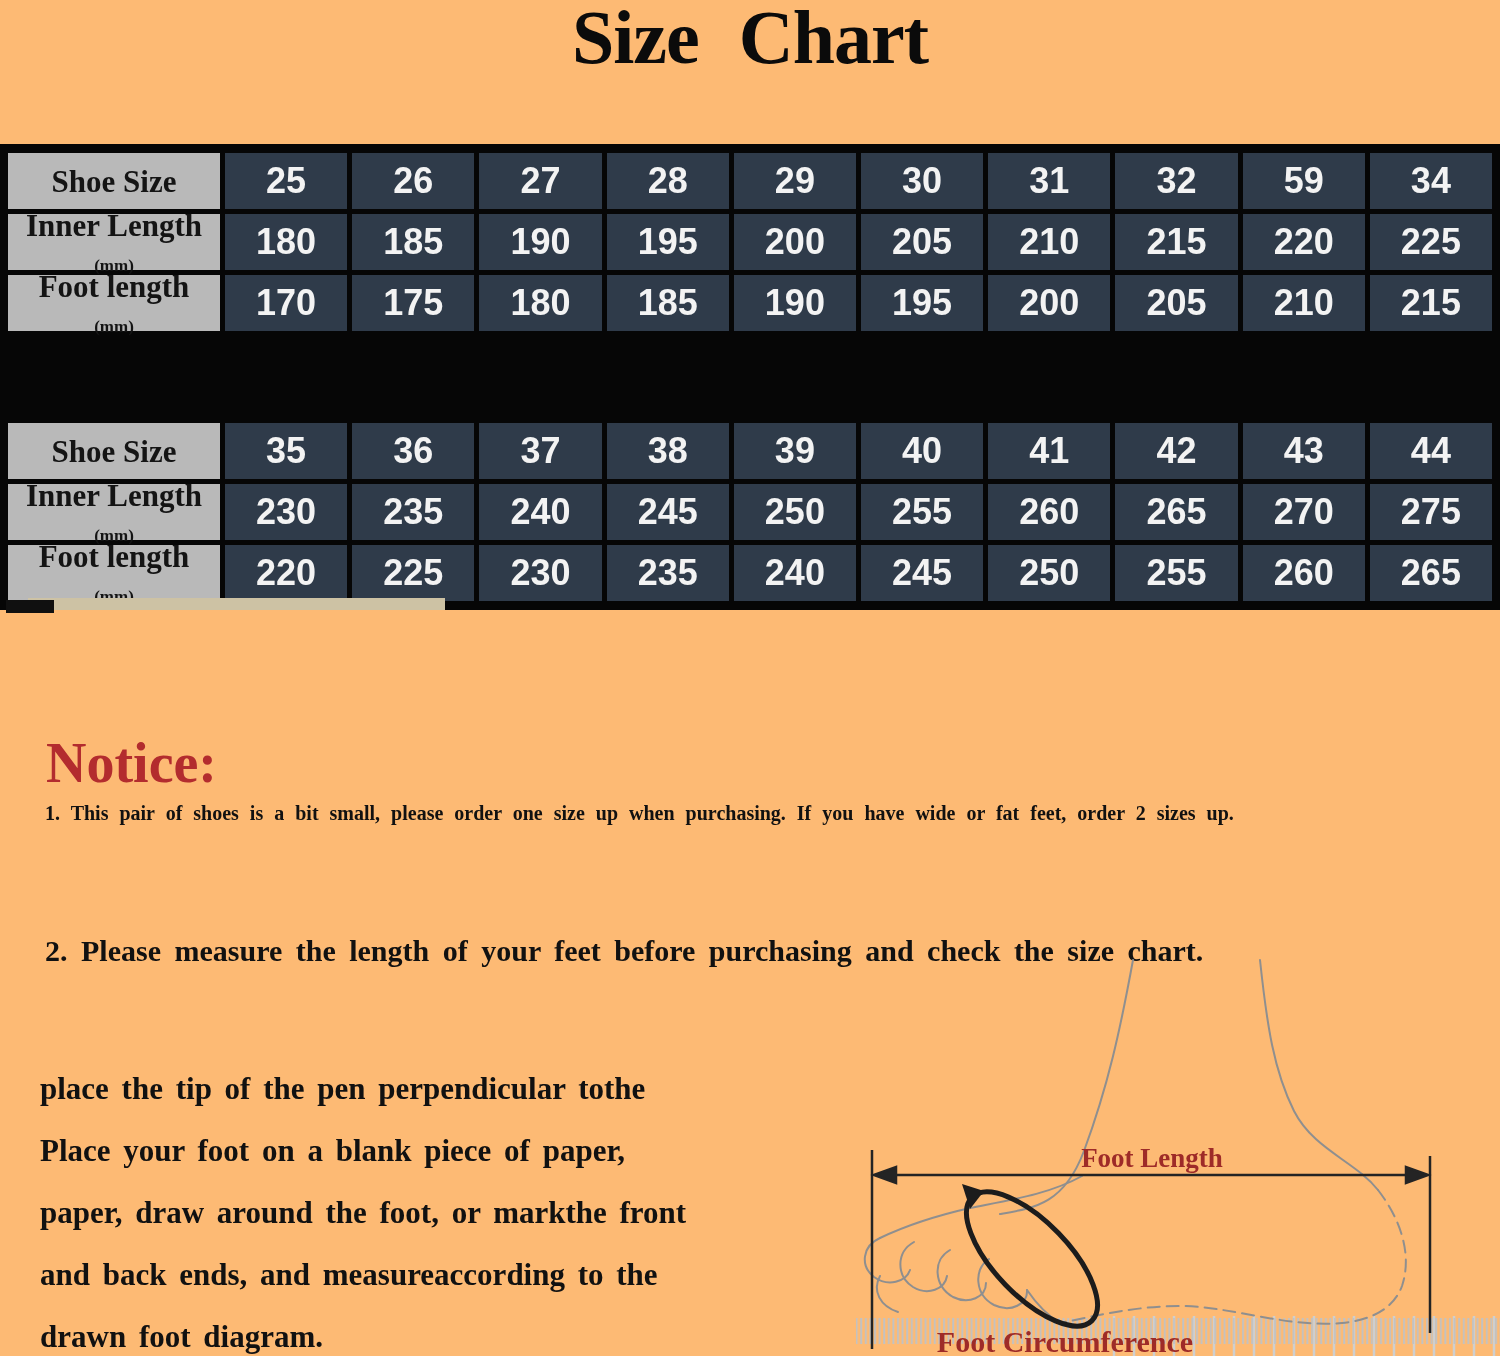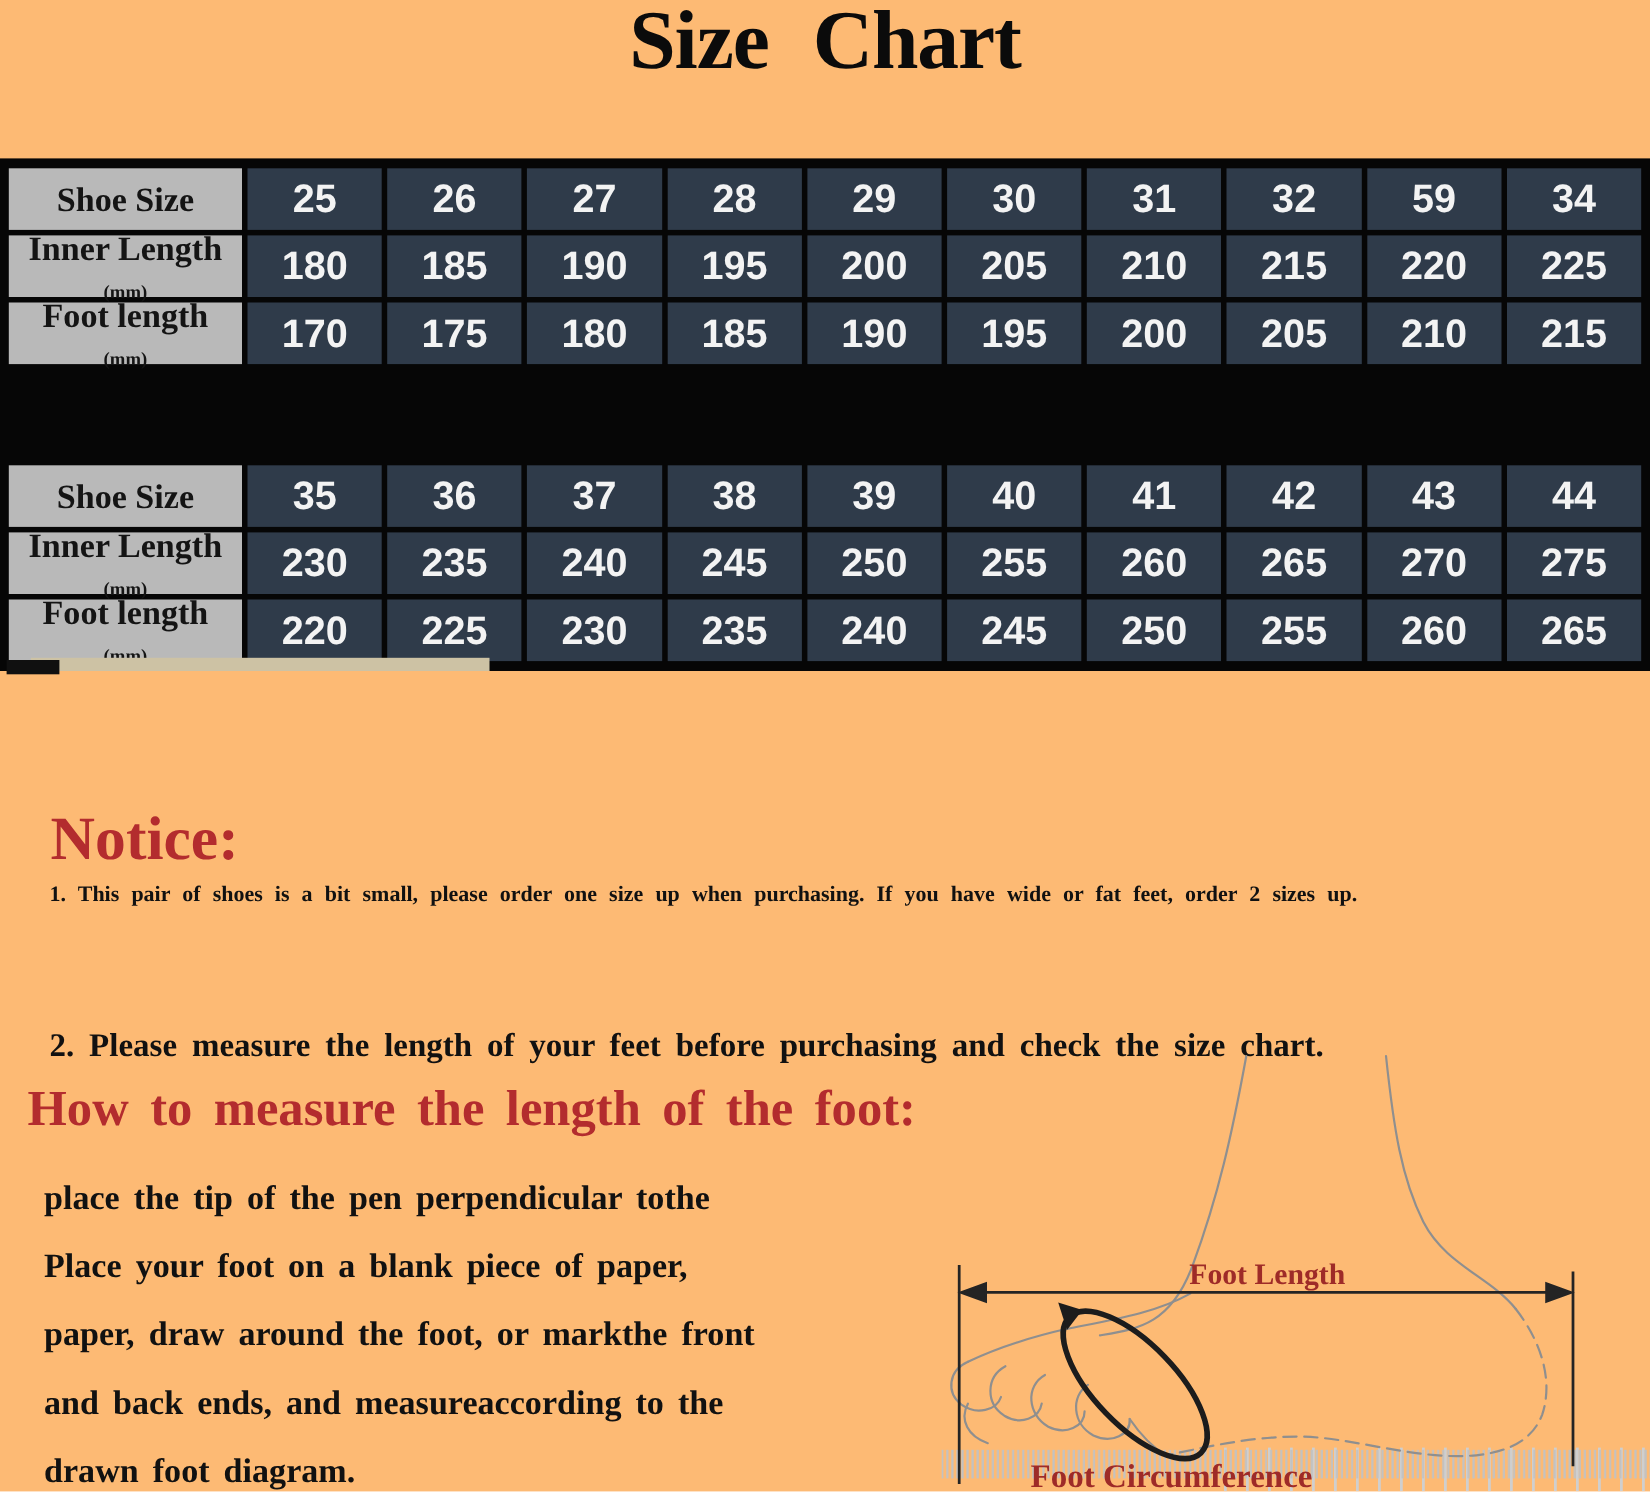--- a/index.html
+++ b/index.html
@@ -178,21 +178,20 @@
         <div class="cell">265</div>
       </div>
   </div>
   <div class="tan-strip"></div>
   <div class="black-dash"></div>
 
   <div class="red-heading notice-heading">Notice:</div>
   <p class="notice-p1">1. This pair of shoes is a bit small, please order one size up when purchasing. If you have wide or fat feet, order 2 sizes up.</p>
   <p class="notice-p2">2. Please measure the length of your feet before purchasing and check the size chart.</p>
 
-  <div class="red-heading howto-heading">How to measure the length of the foot:</div>
 
   <div class="instructions">
     <div class="line">place the tip of the pen perpendicular tothe</div>
     <div class="line">Place your foot on a blank piece of paper,</div>
     <div class="line">paper, draw around the foot, or markthe front</div>
     <div class="line">and back ends, and measureaccording to the</div>
     <div class="line">drawn foot diagram.</div>
   </div>
 
   <div class="diagram">

